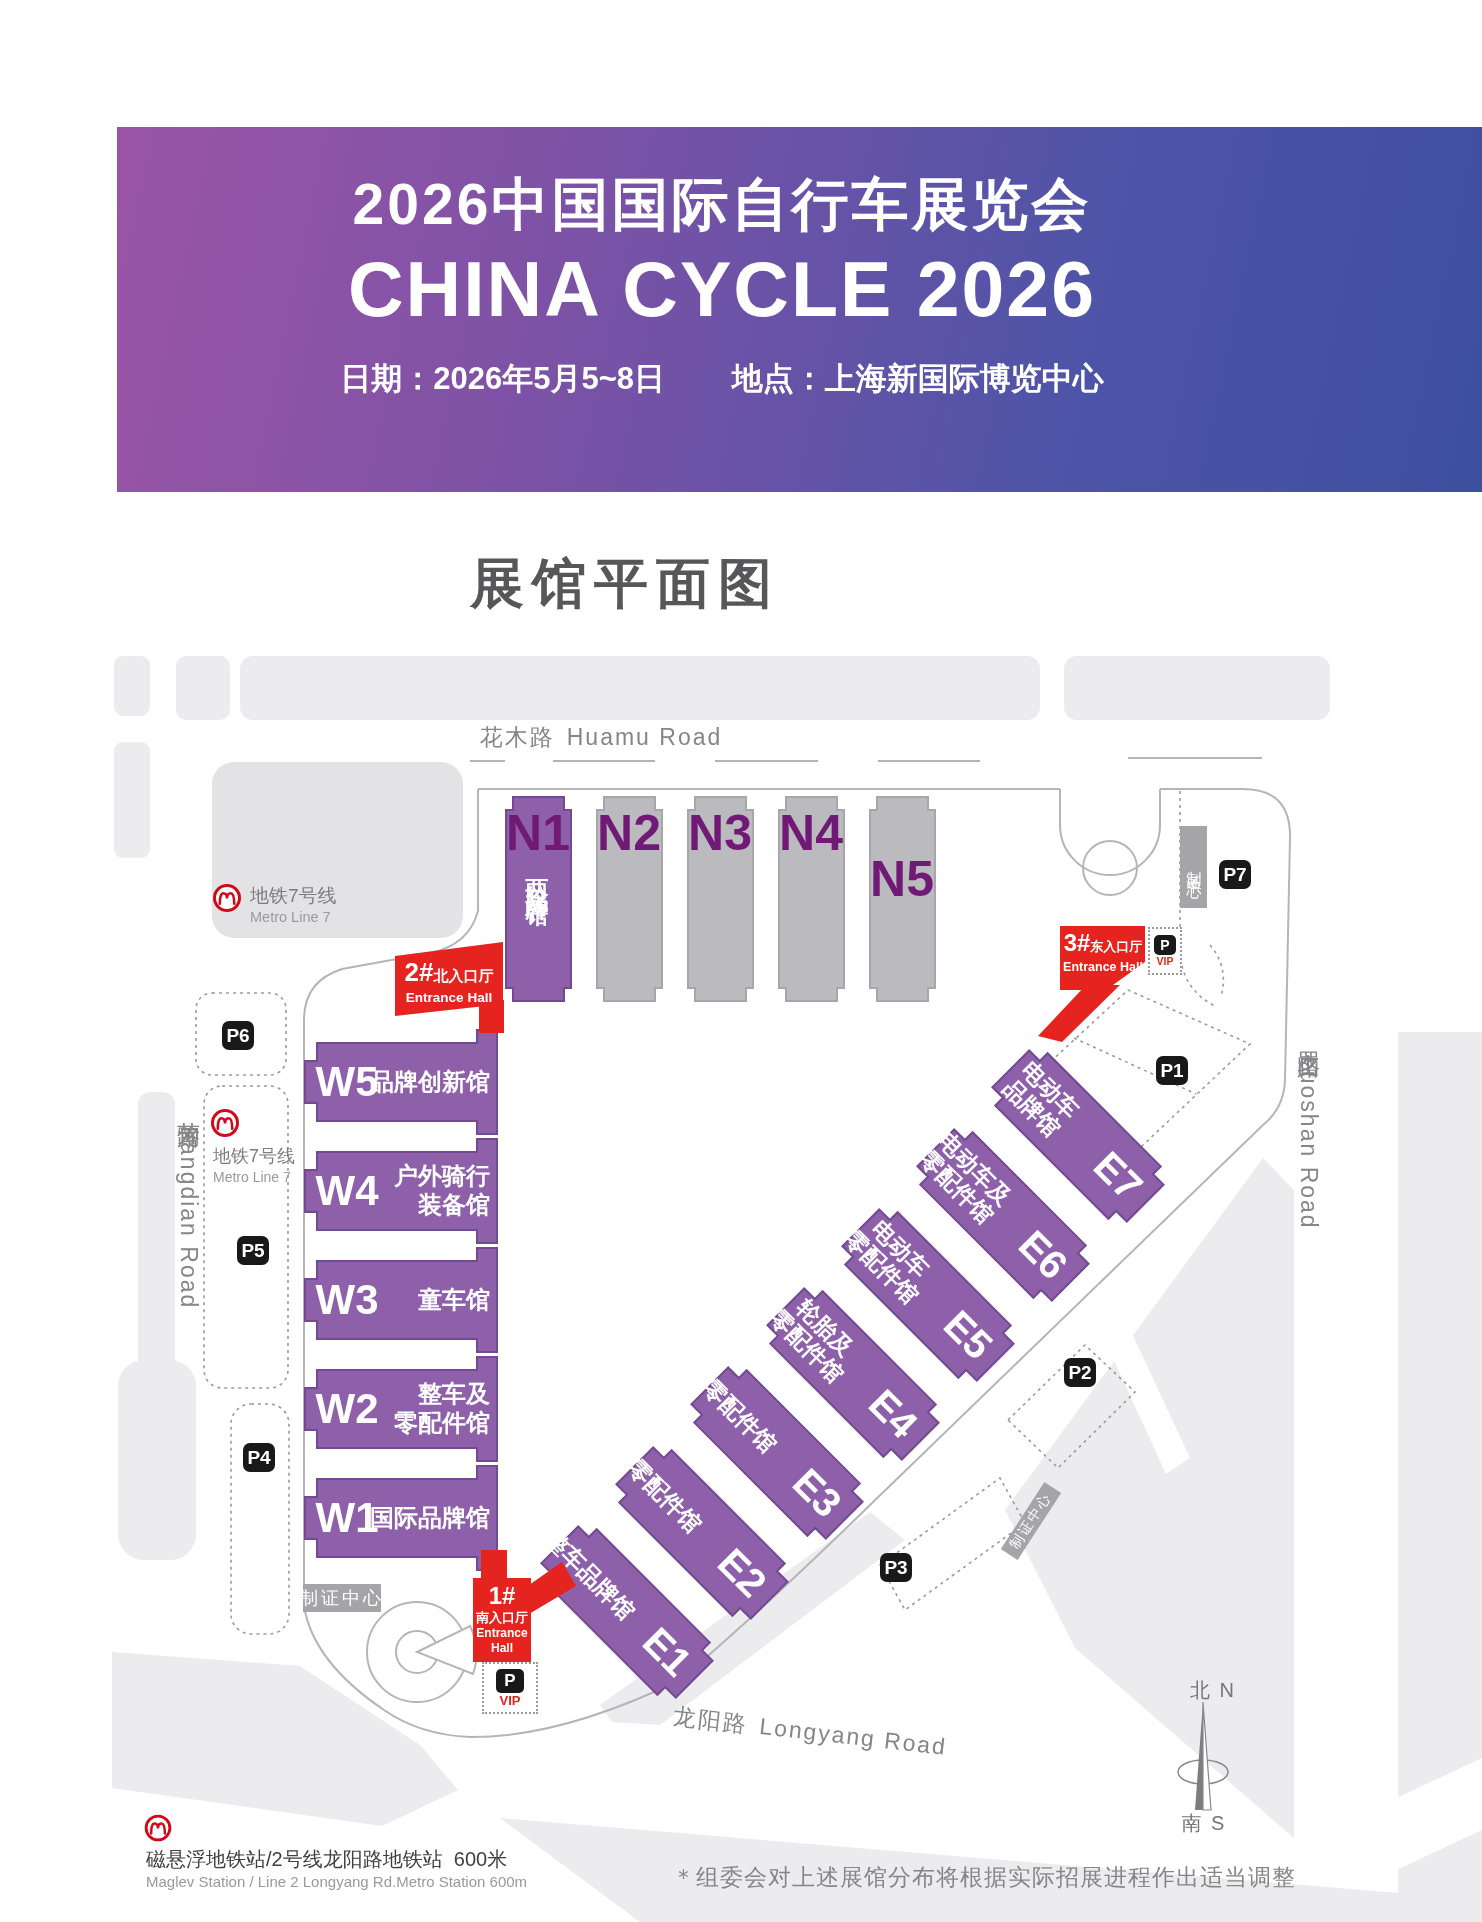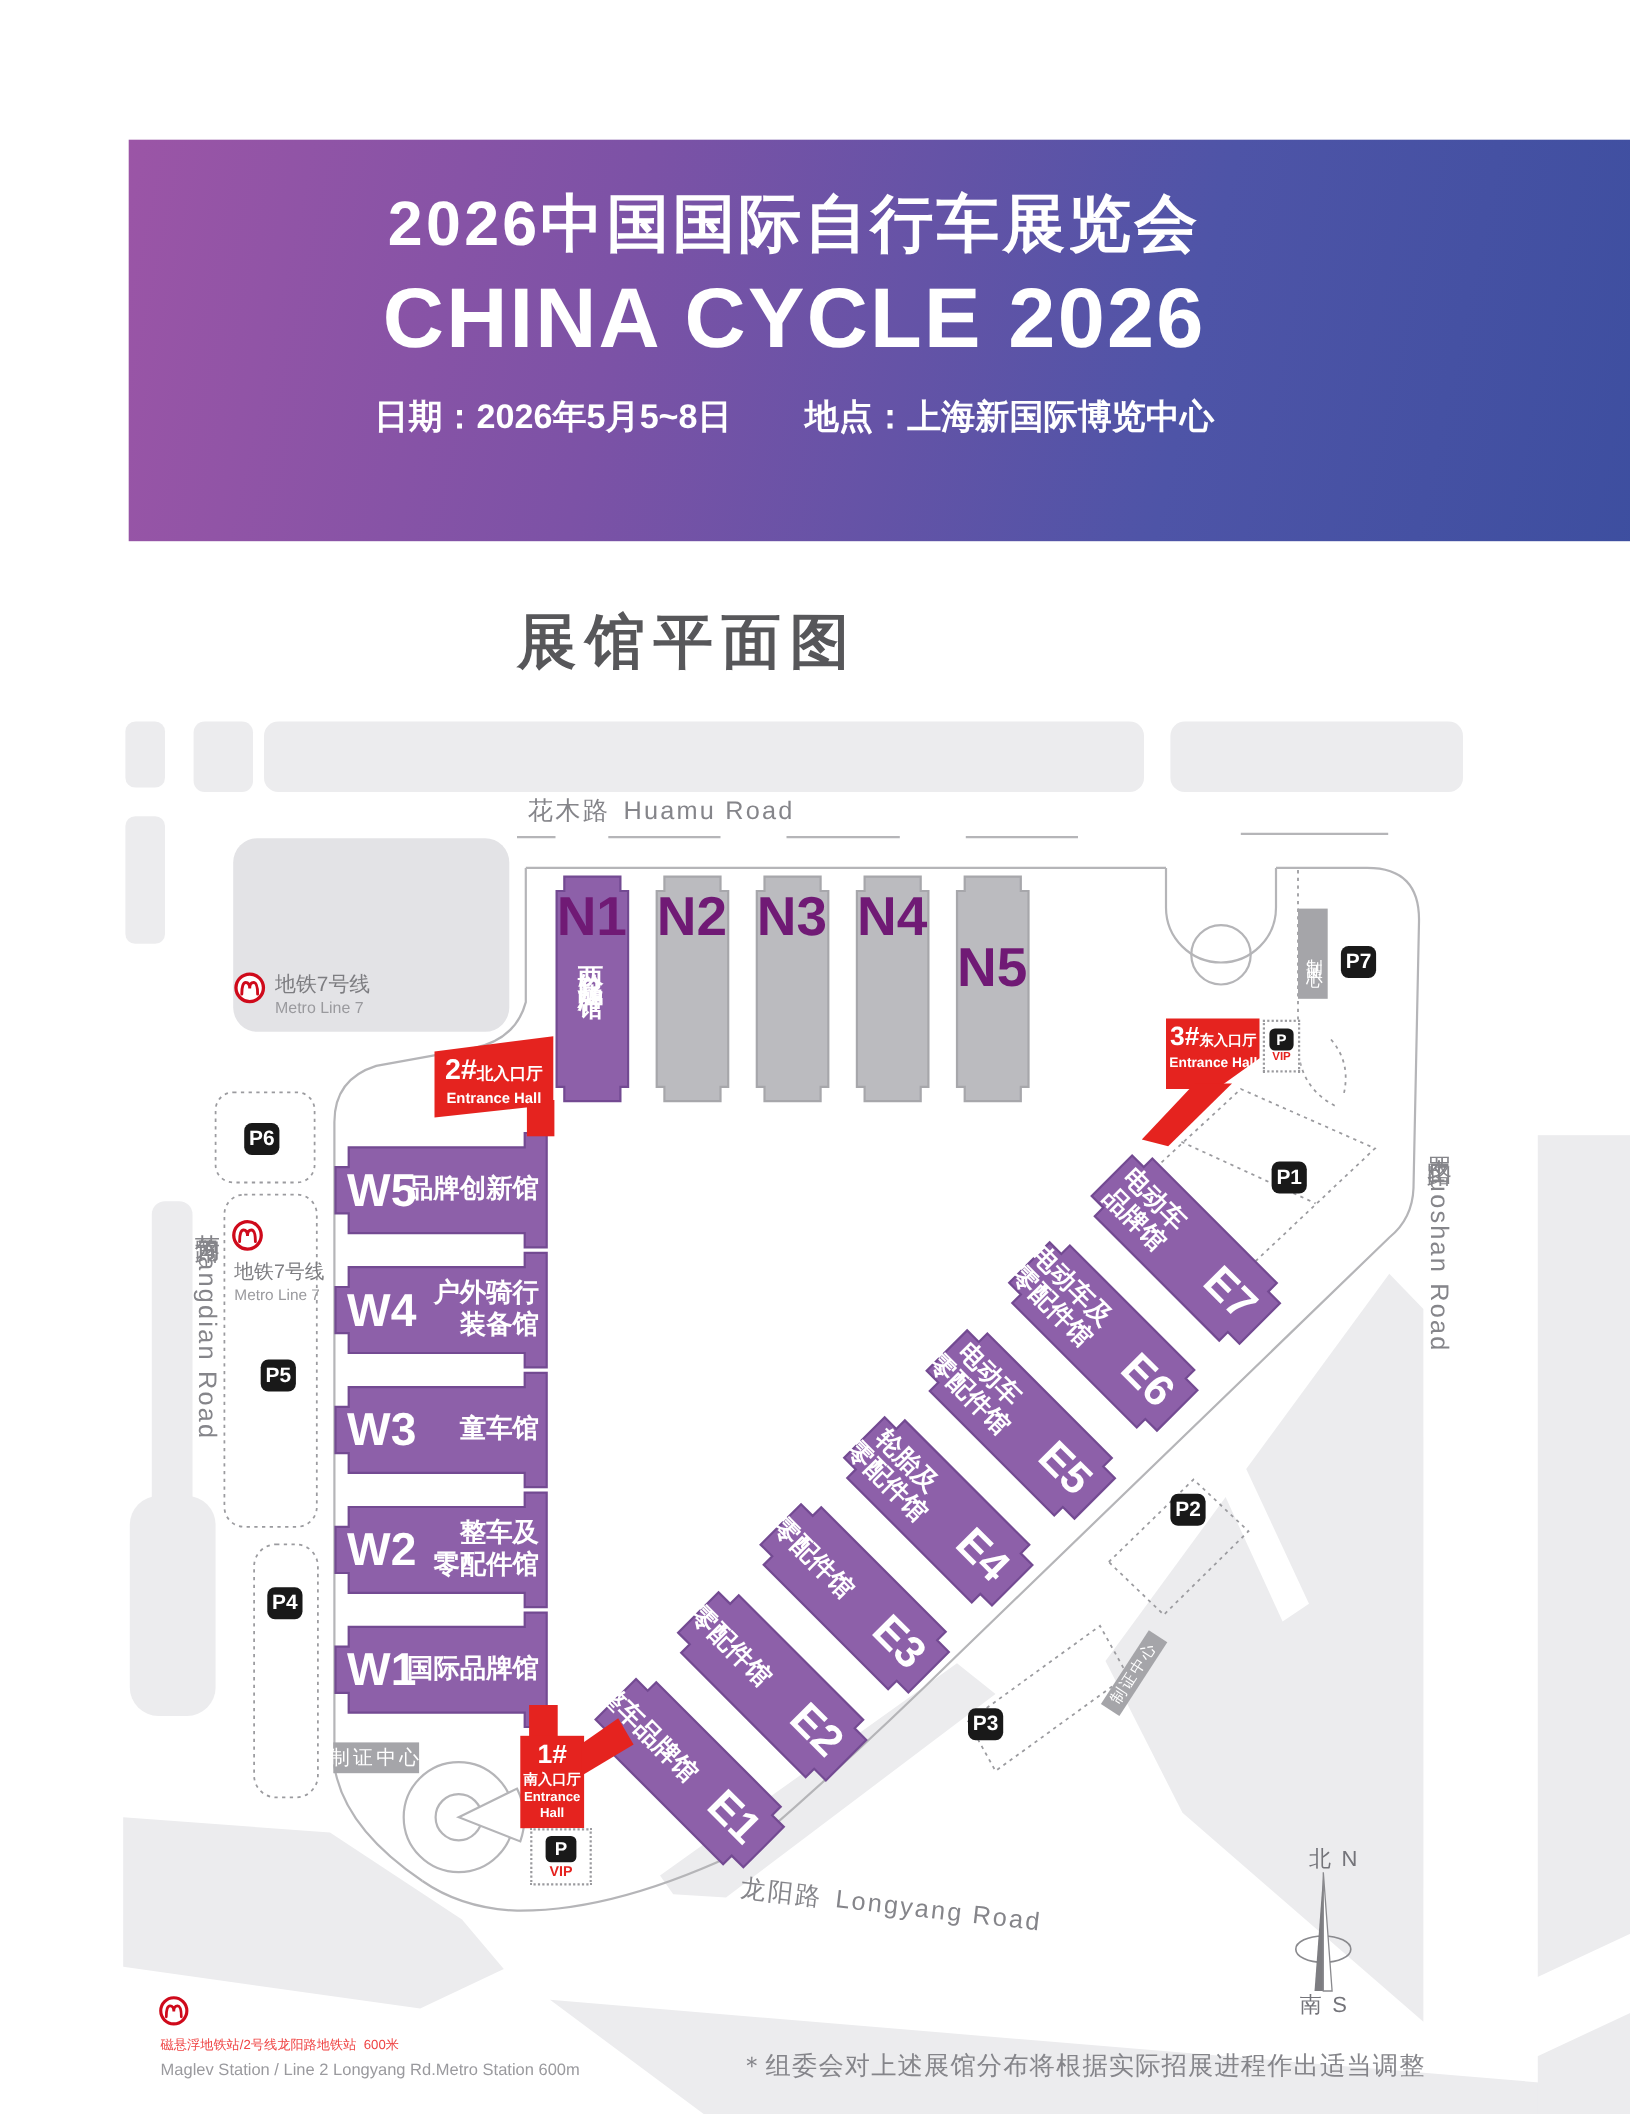--- a/index.html
+++ b/index.html
@@ -41,21 +41,21 @@
   .pk{width:32px;height:29px;background:#191919;border-radius:7px;color:#fff;font-size:19px;font-weight:800;
       display:flex;align-items:center;justify-content:center;z-index:6;}
   .vipbox{border:2px dotted #9b9b9f;background:#fff;display:flex;flex-direction:column;align-items:center;justify-content:center;z-index:6;box-sizing:border-box;}
   .vipbox .pmini{background:#191919;color:#fff;font-weight:800;border-radius:5px;display:flex;align-items:center;justify-content:center;}
   .viptxt{color:#e5231f;font-weight:800;}
   
   .cred{background:#a5a5a9;color:#fff;display:flex;align-items:center;justify-content:center;z-index:4;}
   
   .metro-cn{font-size:19px;color:#7d7d81;line-height:24px;}
   .metro-en{font-size:14.5px;color:#9a9a9e;line-height:19px;}
-  .foot-cn{font-size:12px;color:#ef4444;line-height:26px;white-space:pre;}
+  .foot-cn{font-size:20px;color:#404040;line-height:26px;white-space:pre;}
   .foot-en{font-size:15px;color:#9a9a9e;line-height:20px;}
   .disclaimer{width:600px;text-align:right;font-size:23px;color:#85858a;letter-spacing:1px;}
   .compass-t{font-size:20px;color:#74747a;letter-spacing:2px;}
 </style>
 </head>
 <body>
 
 <div id="root">
 
 <svg id="map-svg" width="1482" height="1922" viewBox="0 0 1482 1922">

